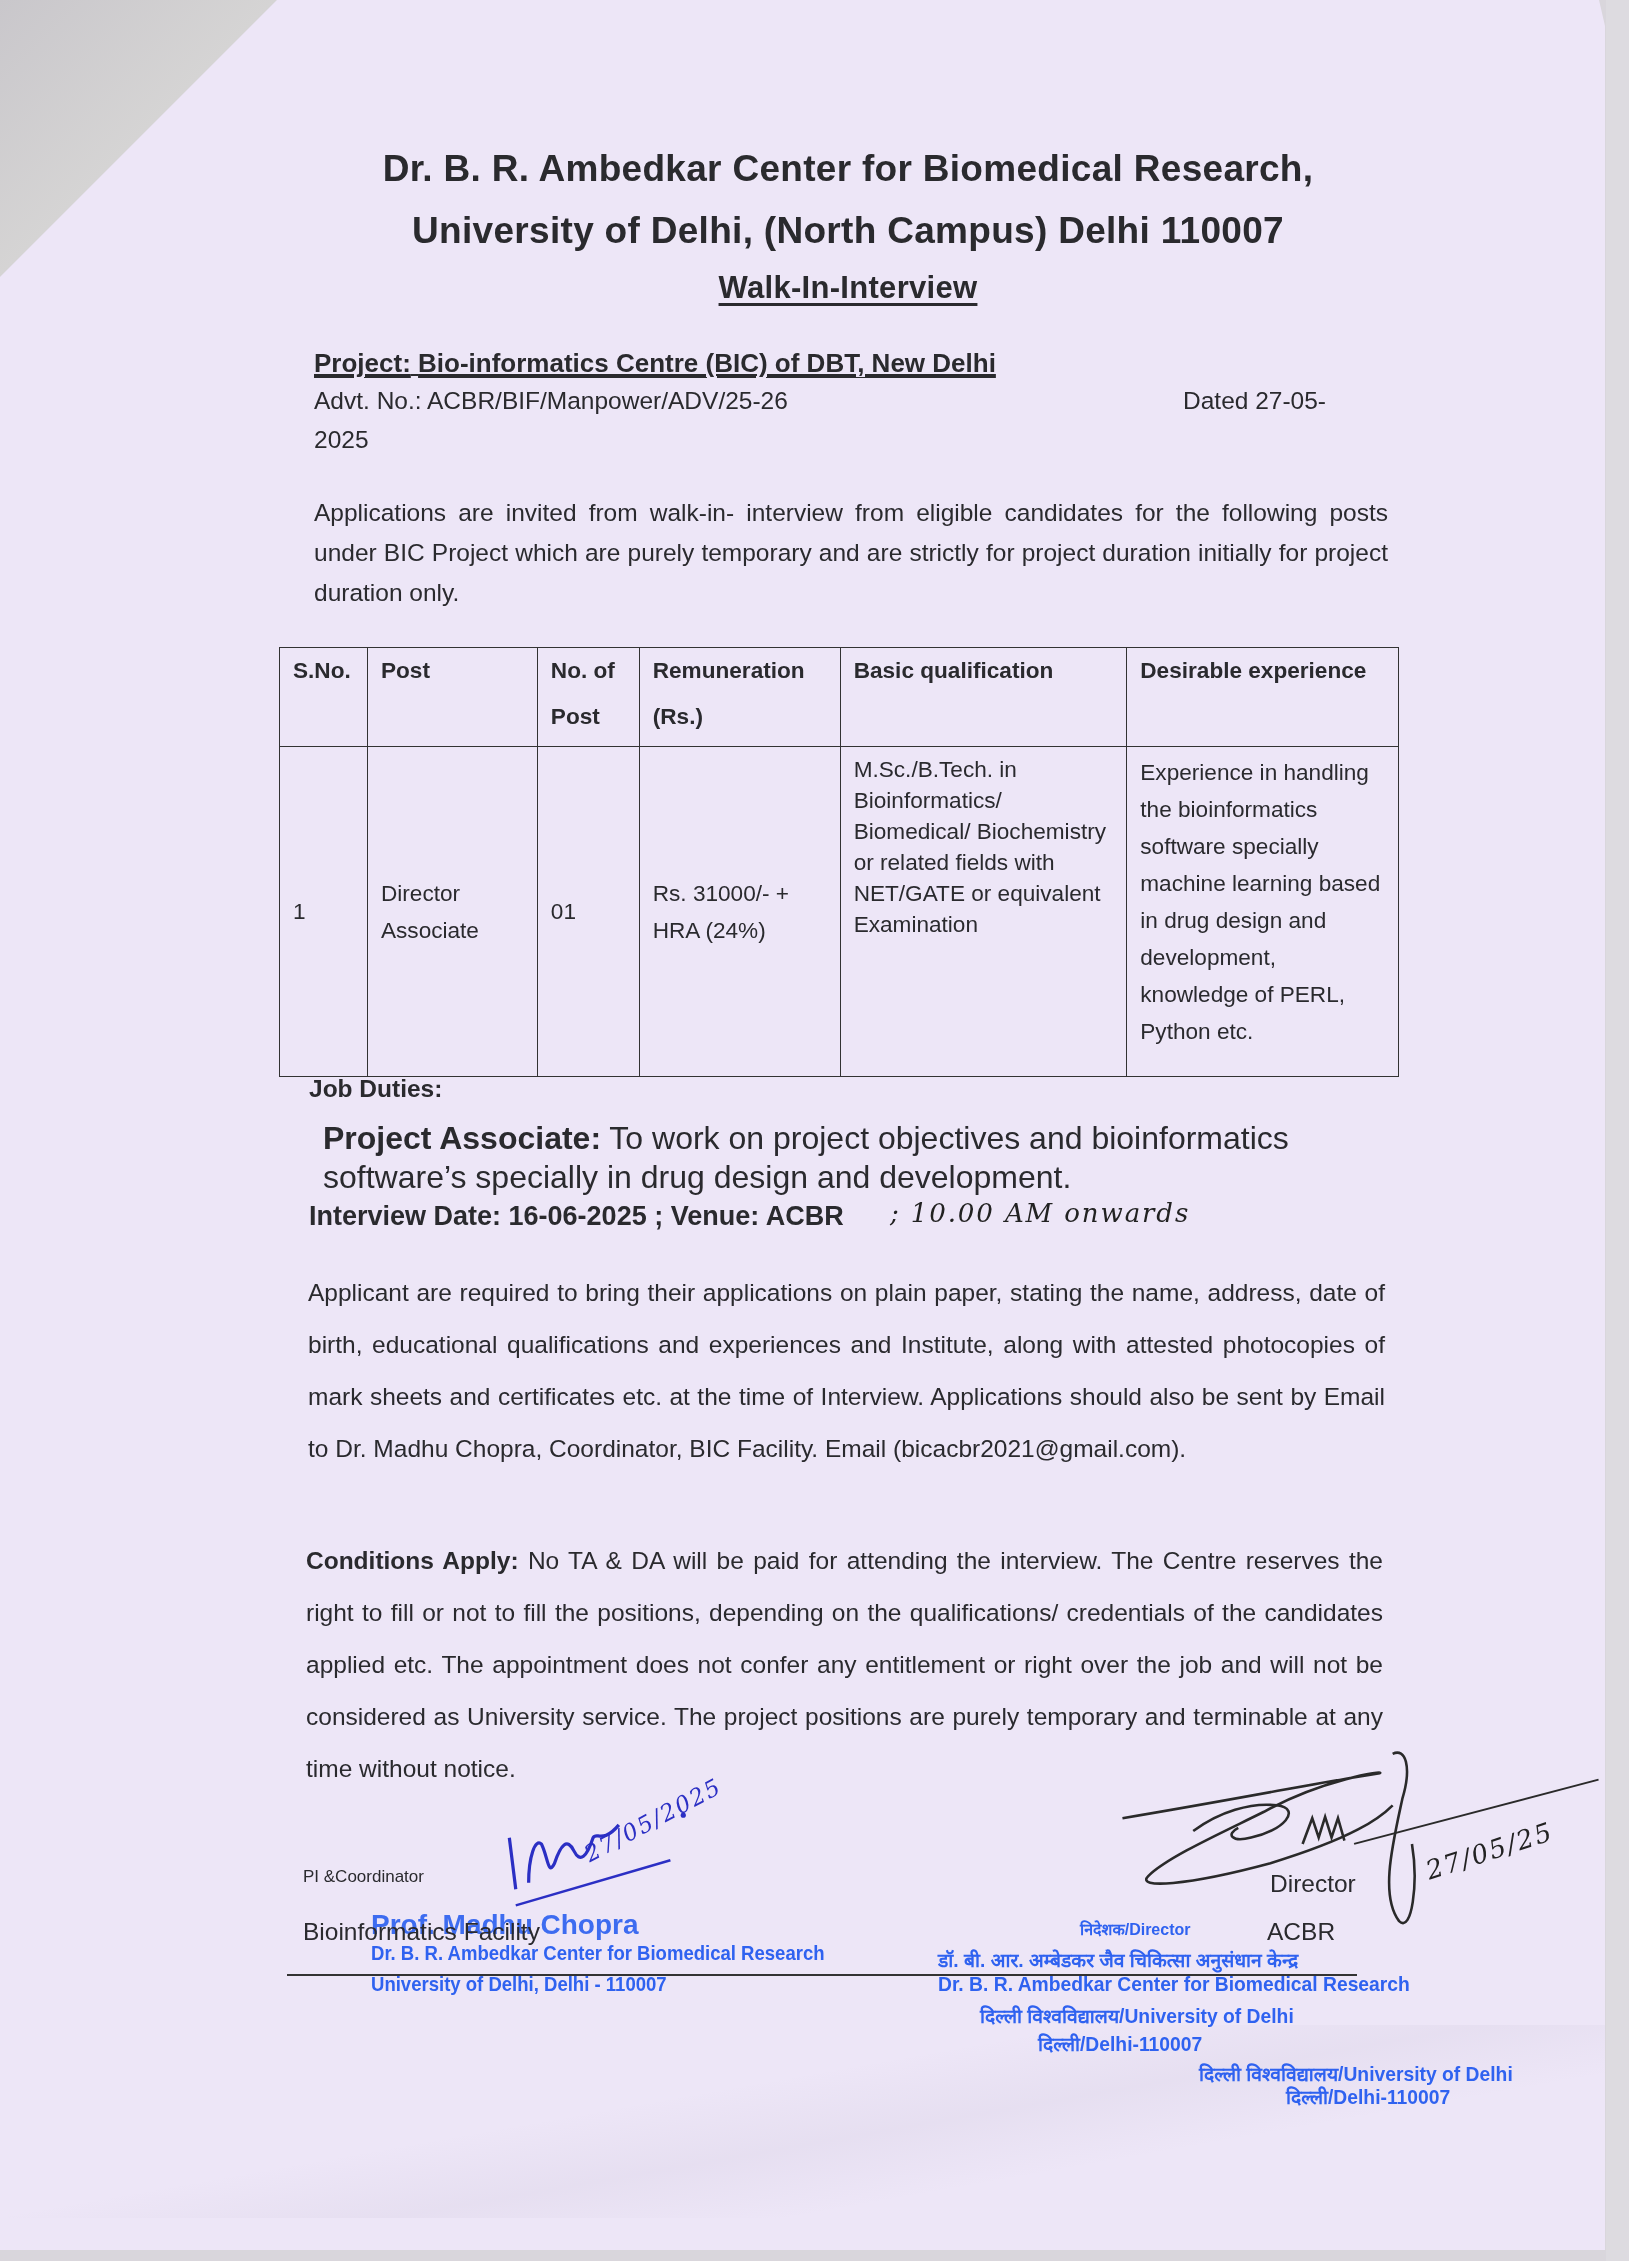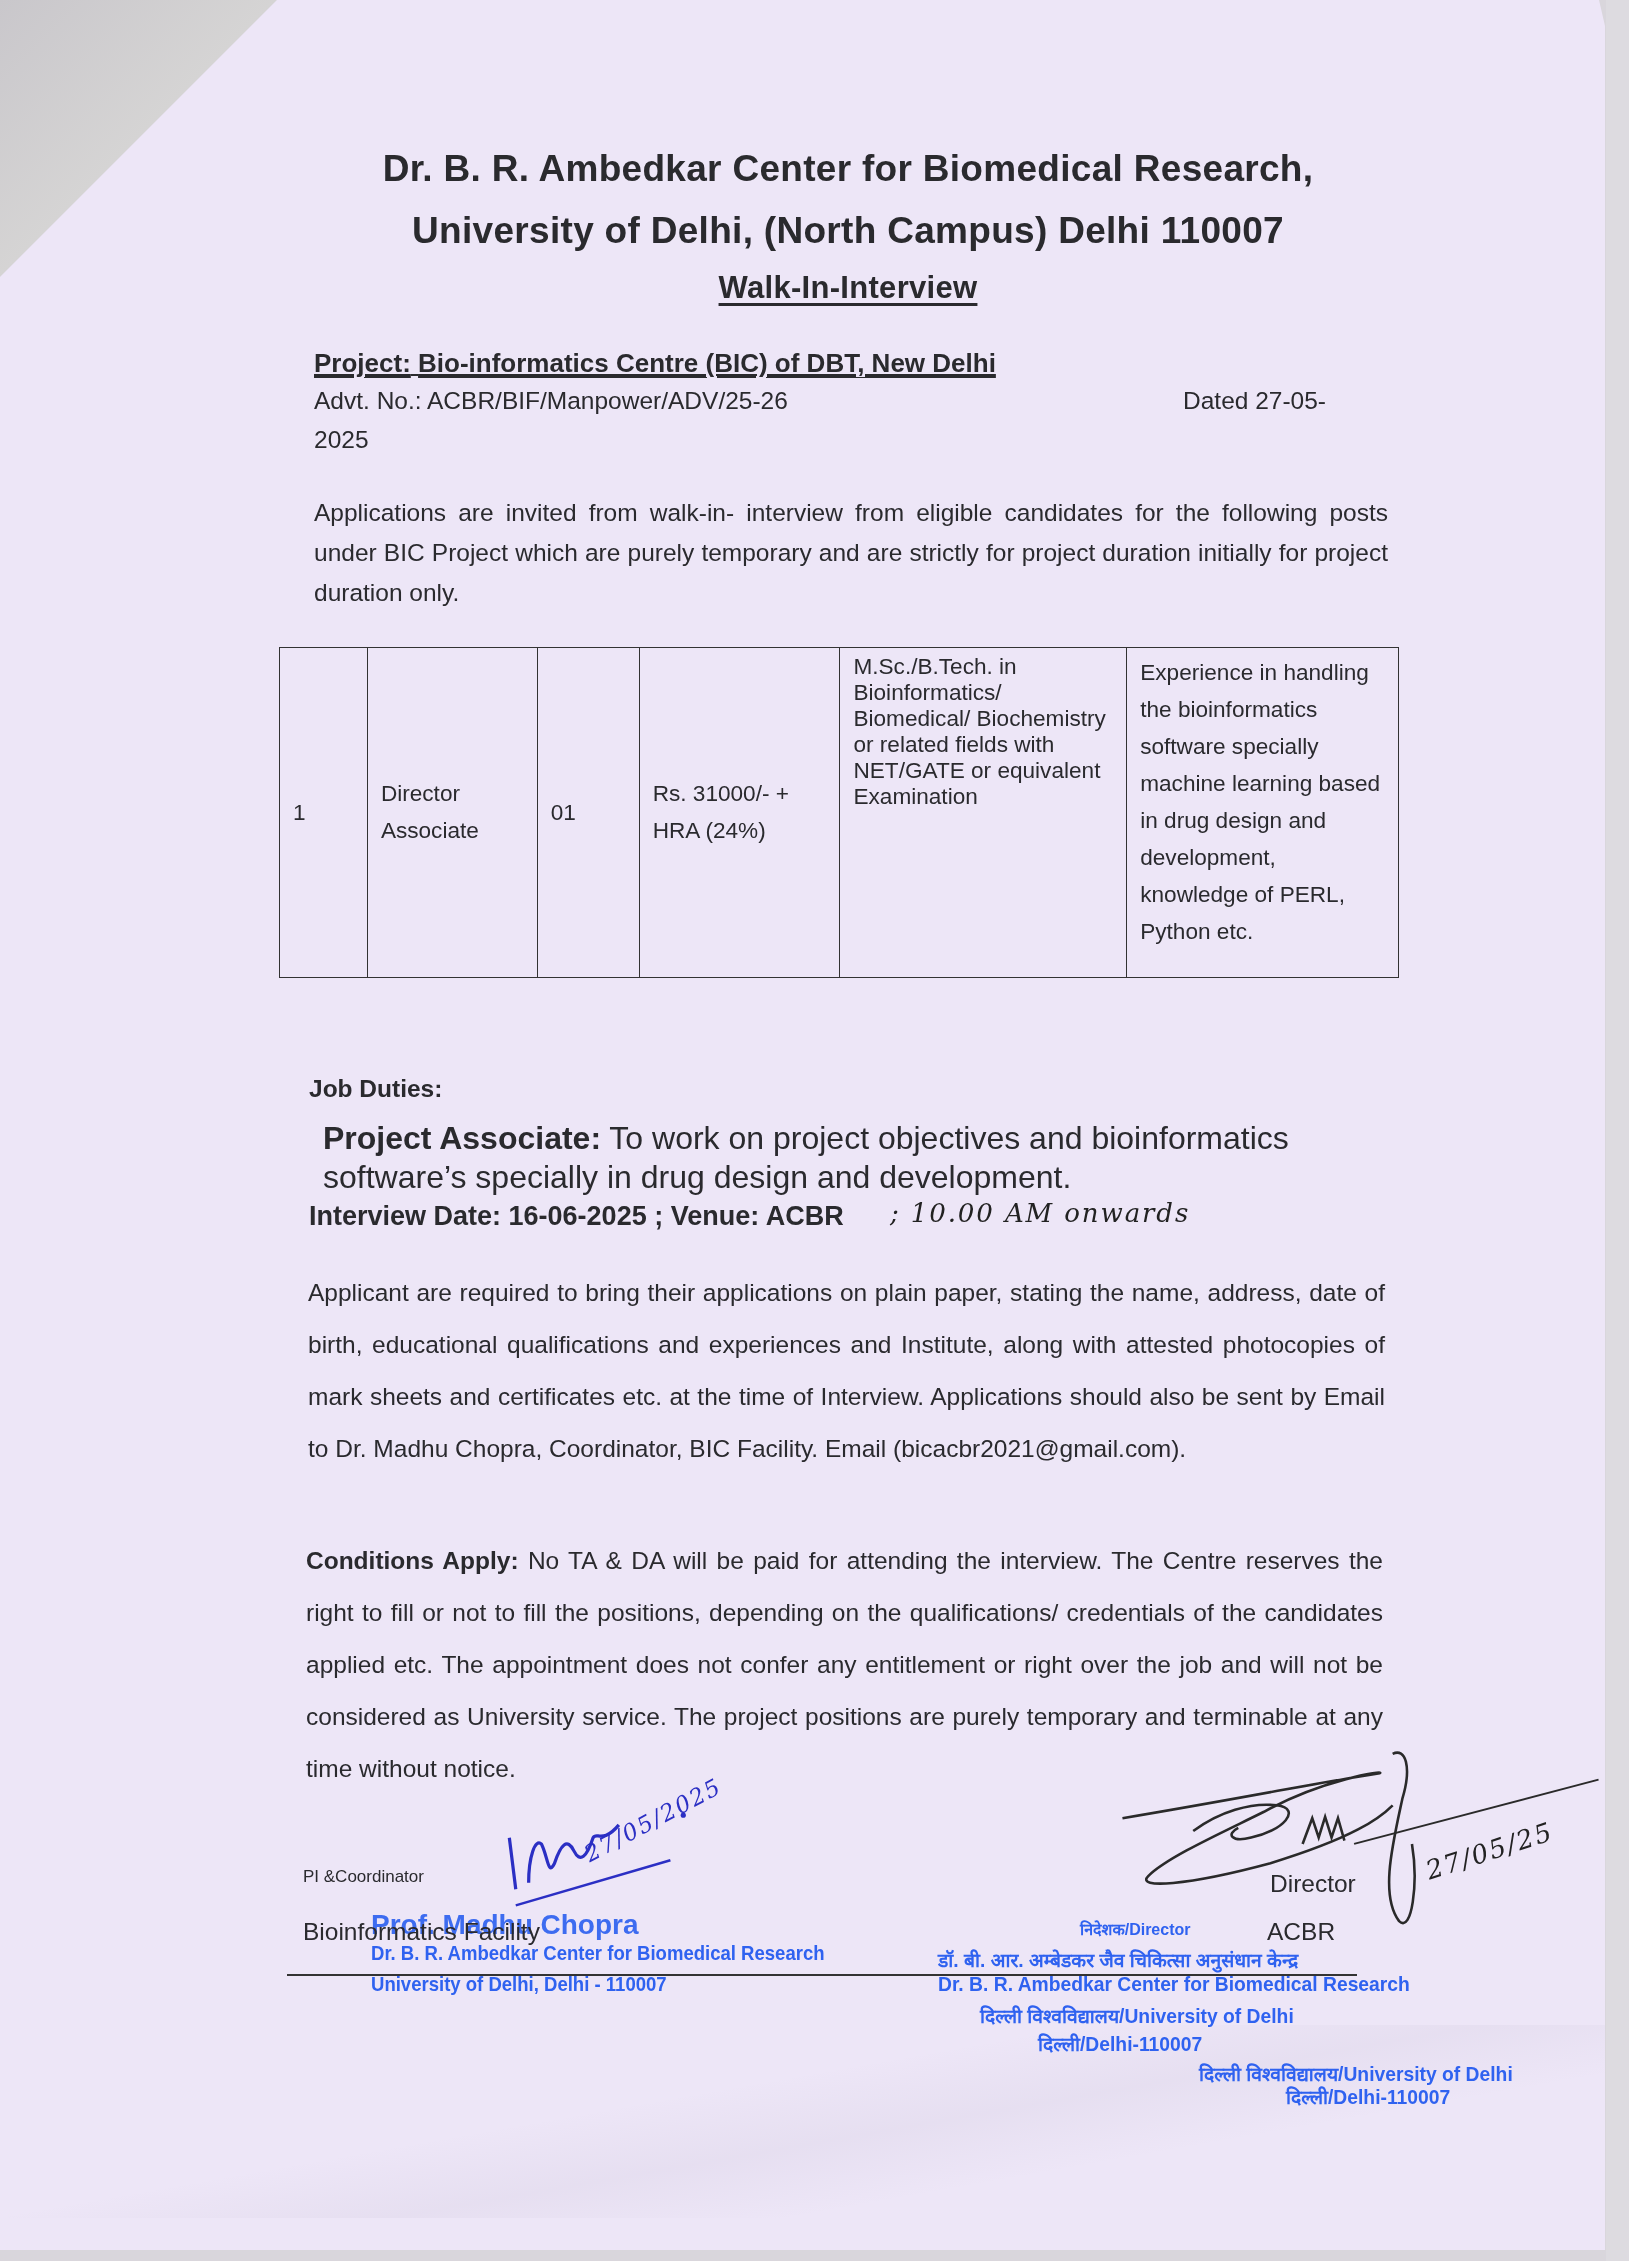--- a/index.html
+++ b/index.html
@@ -108,26 +108,34 @@
   <table class="posts">
     <colgroup>
       <col style="width:88px">
         <col style="width:170px">
         <col style="width:102px">
       <col style="width:201px">
         <col style="width:287px">
         <col style="width:272px">
     </colgroup>
     <tbody>
+        <tr>
+      <th><span>S.No.</span></th>
+      <th><span>Post</span></th>
+      <th><span>No. of</span><br><span>Post</span></th>
+      <th><span>Remuneration</span><br><span>(Rs.)</span></th>
+      <th><span>Basic qualification</span></th>
+      <th><span>Desirable experience</span></th>
+    </tr>
     <tr>
       <td class="mid">1</td>
       <td class="mid">Director Associate</td>
       <td class="mid">01</td>
       <td class="mid">Rs. 31000/- + HRA (24%)</td>
-      <td style="line-height:26px;margin-left:10px;">M.Sc./B.Tech. in Bioinformatics/ Biomedical/ Biochemistry or related fields with NET/GATE or equivalent Examination</td>
+      <td style="line-height:31px;margin-left:10px;">M.Sc./B.Tech. in Bioinformatics/ Biomedical/ Biochemistry or related fields with NET/GATE or equivalent Examination</td>
       <td>Experience in handling the bioinformatics software specially machine learning based in drug design and development, knowledge of PERL, Python etc.</td>
     </tr>
   </tbody>
     </table>
 
   <div class="jobhead">Job Duties:</div>
   <div class="jobtext">
     <span class="bold">Project Associate:</span><span> To work on project objectives and bioinformatics software’s specially in drug design and development.</span>
   </div>
 

